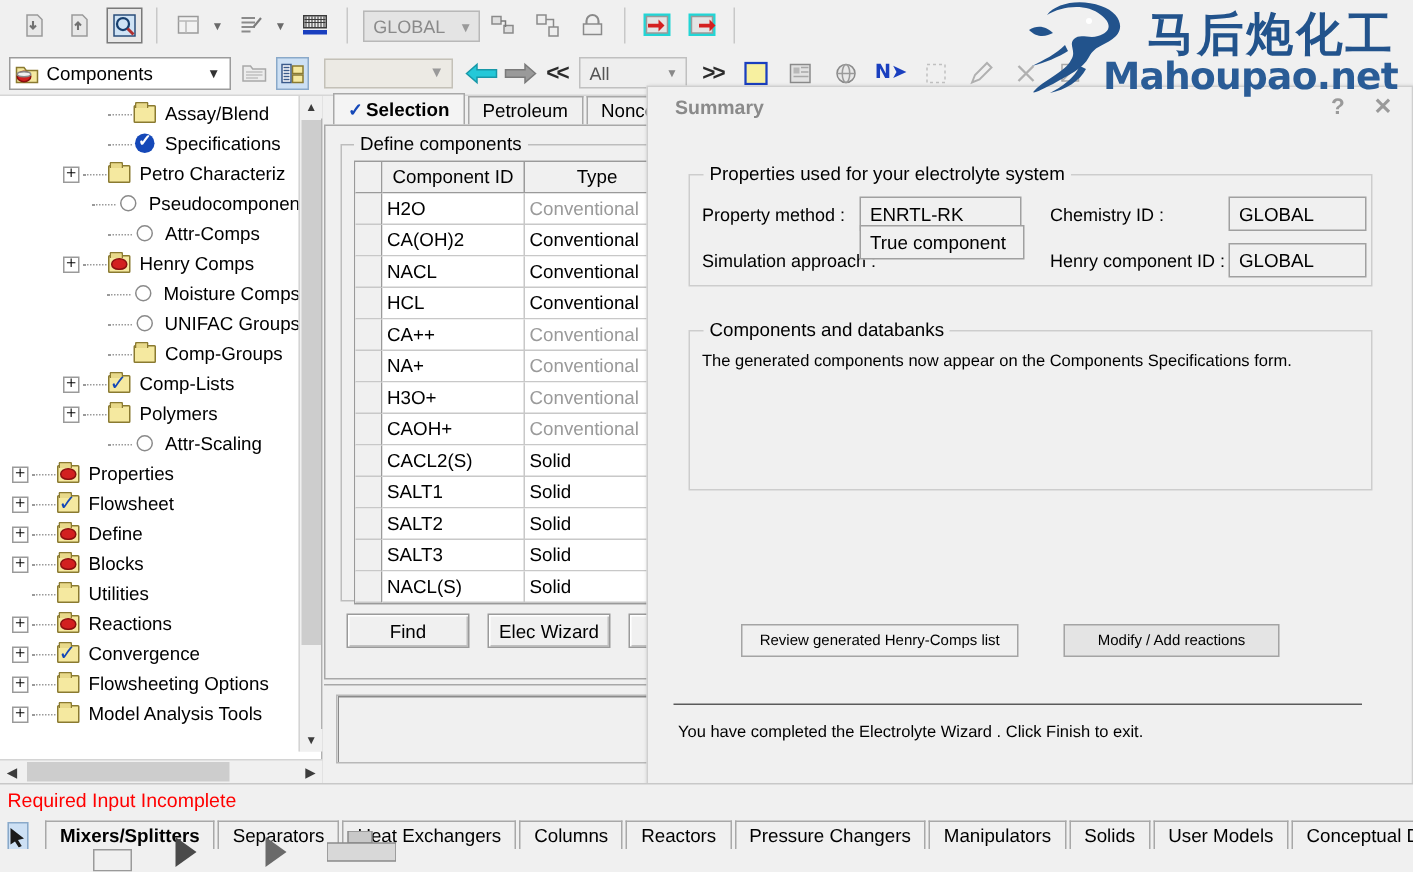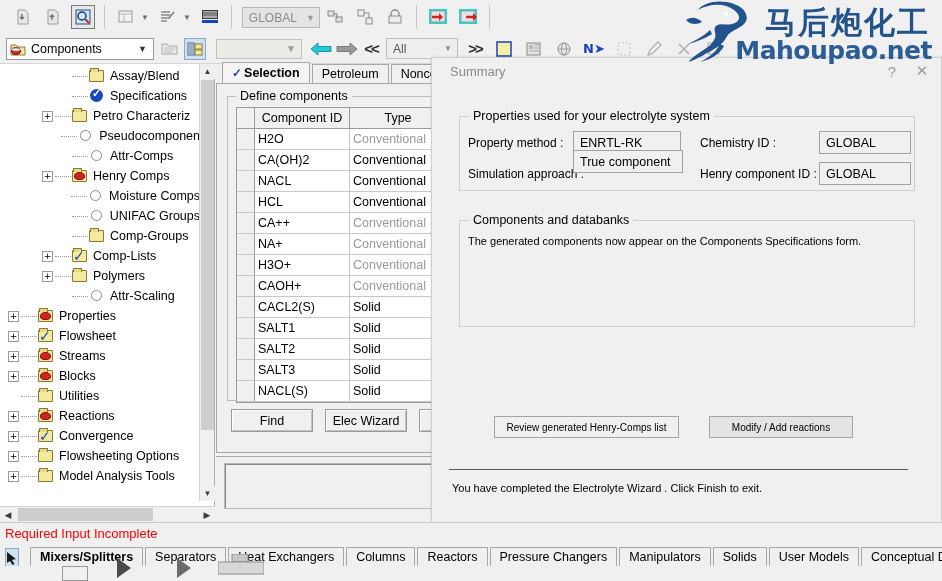--- a/index.html
+++ b/index.html
@@ -176,21 +176,21 @@
   }
 
   
   .dialog {
     position:absolute; left:431px; top:57px; width:511px; height:472px;
     background:#f0f0f0; border:1px solid #cfcfcf;
     box-shadow: 1px 1px 3px rgba(0,0,0,0.25);
   }
   .dlg-title {
     height:26px; display:flex; align-items:center; padding-left:18px;
-    background:#f0f0f0; font-size:13px; color:#8a8a8a;
+    background:#f0f0f0; font-size:13px; color:#8a8a8a;font-weight:bold;
   }
   .dlg-sys { position:absolute; right:4px; top:2px; display:flex; }
   .dlg-sys div { width:30px; height:22px; display:flex; align-items:center;
     justify-content:center; color:#9a9a9a; font-size:15px; }
   .dlg-body { position:absolute; left:0; top:26px; right:0; bottom:0; background:#f0f0f0; }
 
   .dgroup { position:absolute; border:1px solid #cdcdcd; }
   .dgroup > .gtl {
     position:absolute; left:9px; top:-8px; background:#f0f0f0; padding:0 4px;
     font-size:12.5px; color:#000; white-space:nowrap;
@@ -574,21 +574,21 @@
           <span class="tlabel">Flowsheet</span>
         </div>
         <div class="trow">
           <span class="tind" style="width:6px"></span>
           <span class="plus">+</span>
           <span class="dots"></span>
           <span class="ico">
             <span class="i-folder"></span>
             <span class="i-red"></span>
           </span>
-          <span class="tlabel">Streams</span>
+          <span class="tlabel">Define</span>
         </div>
         <div class="trow">
           <span class="tind" style="width:6px"></span>
           <span class="plus">+</span>
           <span class="dots"></span>
           <span class="ico">
             <span class="i-folder"></span>
             <span class="i-red"></span>
           </span>
           <span class="tlabel">Blocks</span>

